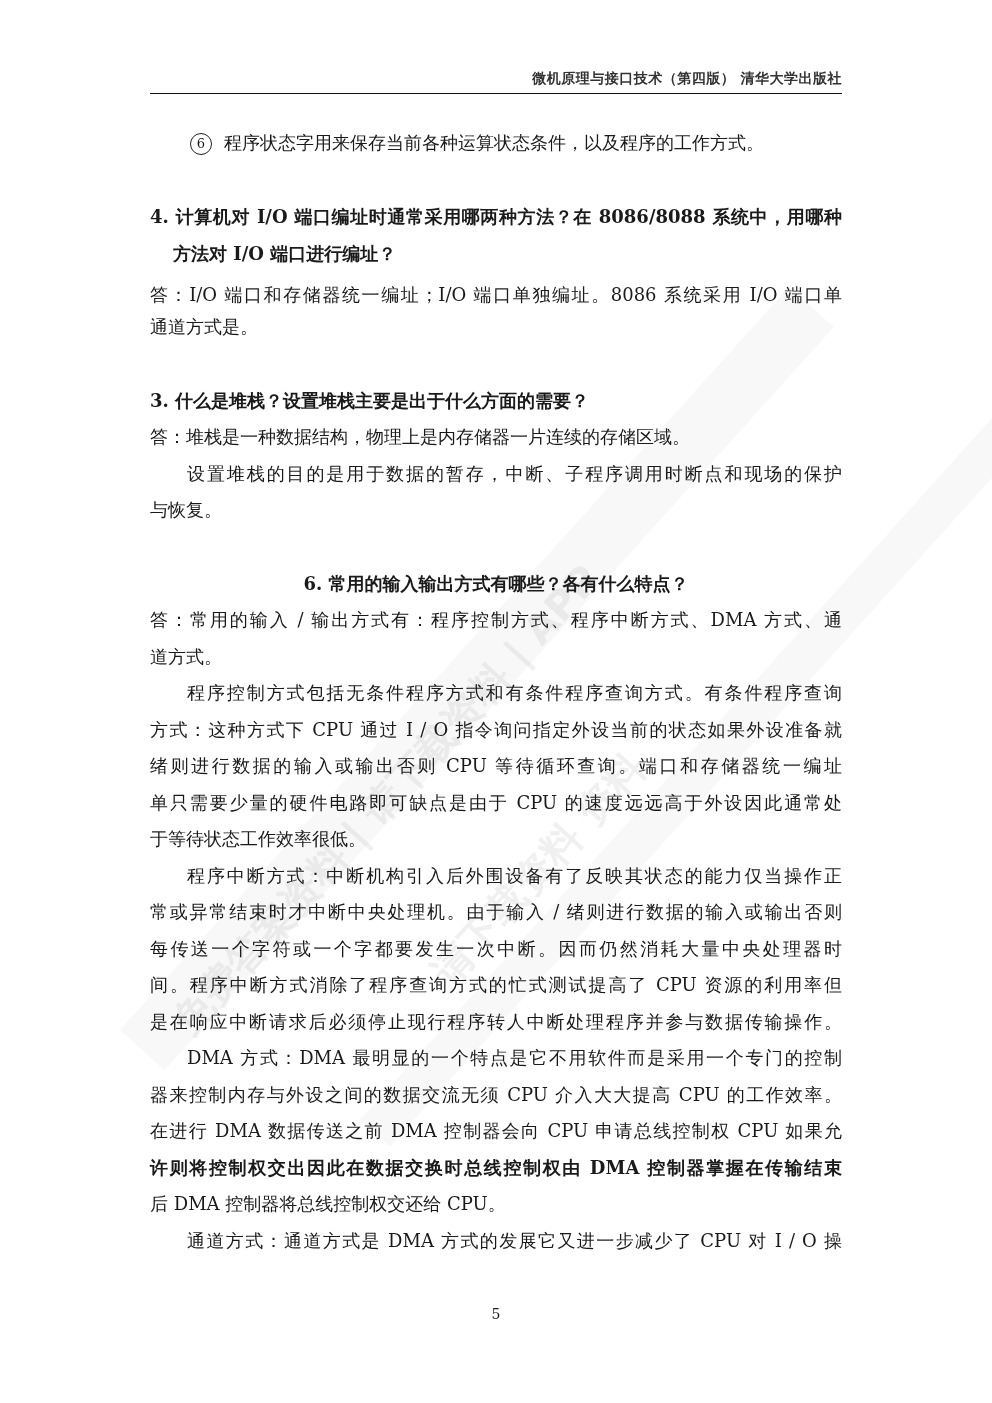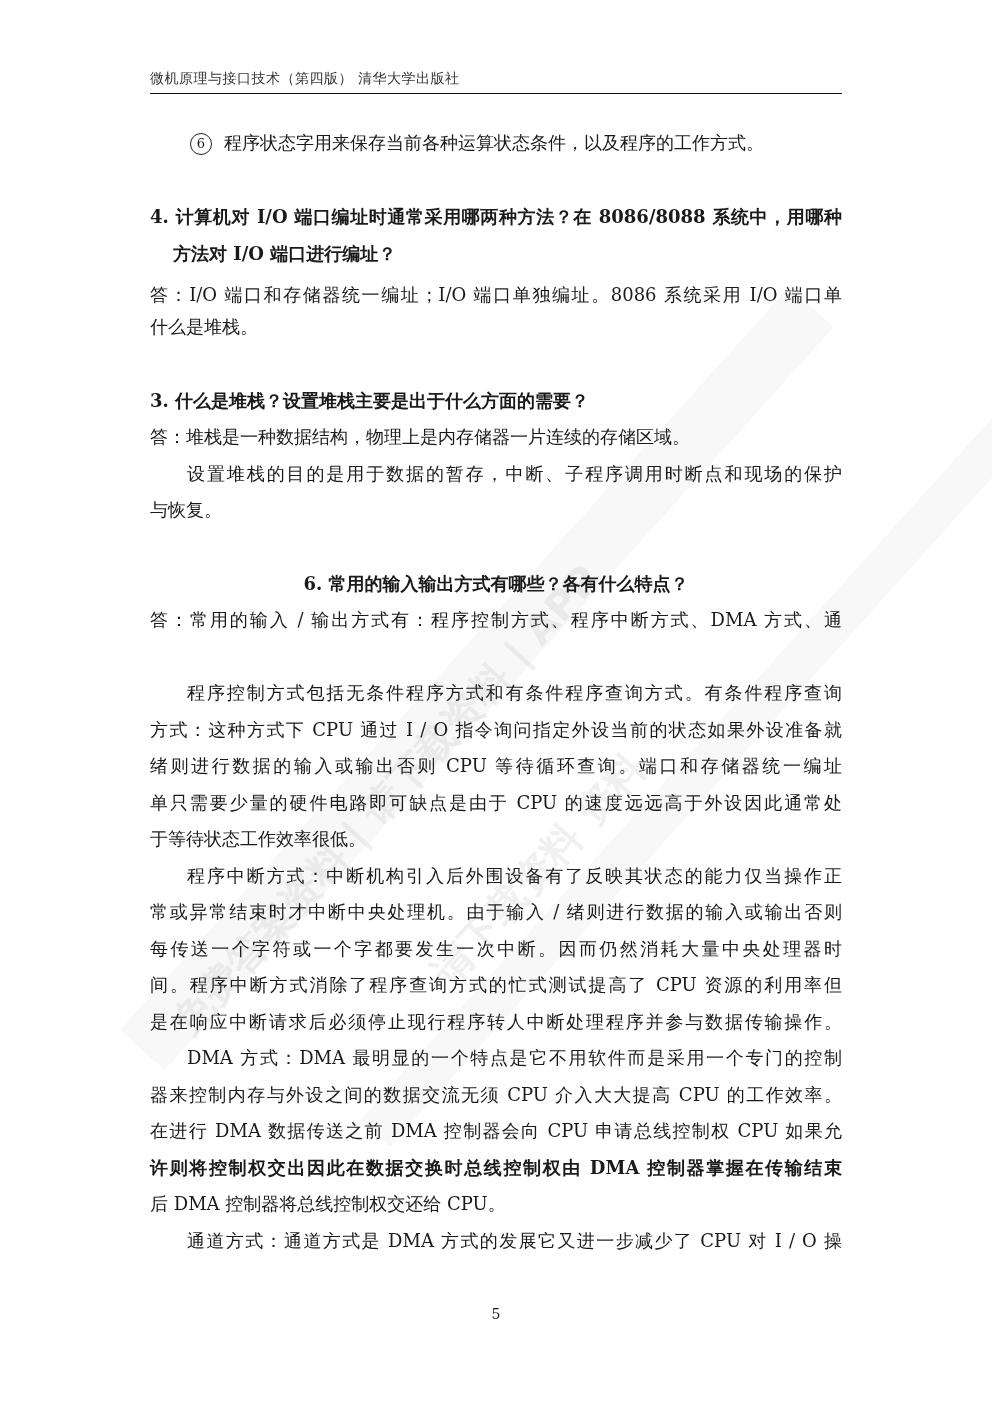--- a/index.html
+++ b/index.html
@@ -1,20 +1,20 @@
 <!DOCTYPE html>
 <html><head>
 <meta charset="utf-8">
 <style>
   html, body { margin: 0; padding: 0; background: #ffffff; }
   body { width: 992px; height: 1403px; position: relative; overflow: hidden;
          font-family: "DejaVu Serif", "Liberation Serif", serif; color: #1a1a1a; }
   .page { position: absolute; left: 0; top: 0; width: 992px; height: 1403px; }
-  .running-header { position: absolute; left: 150px; top: 70px; width: 692px; text-align: left;
-                    font-size: 14px; color: #333; letter-spacing: 0.5px; }
+  .running-header { position: absolute; left: 150px; top: 70px; width: 692px; text-align: right;
+                    font-size: 14px; color: #333; letter-spacing: 0.5px; font-weight: bold; }
   .header-rule { position: absolute; left: 150px; top: 93px; width: 692px; height: 0; border-top: 1.5px solid #111; }
   .line { position: absolute; left: 150px; width: 692px; font-size: 18px; line-height: 22px; white-space: nowrap; }
   .just { text-align: justify; text-align-last: justify; }
   .indent { padding-left: 37px; width: 655px; }
   .q { font-weight: bold; }
   .qcont { padding-left: 23px; width: 669px; }
   .circ { display: inline-block; width: 20px; height: 20px; border: 1px solid #222; border-radius: 50%;
           font-size: 13px; line-height: 20px; text-align: center; margin-right: 12px; vertical-align: 1px; }
   .page-number { position: absolute; left: 0; width: 992px; top: 1306px; text-align: center; font-size: 14px; }
   .watermark { position: absolute; pointer-events: none; color: rgba(150,150,150,0.14); font-weight: bold;
@@ -34,29 +34,30 @@
   <div class="running-header">微机原理与接口技术（第四版） 清华大学出版社</div>
   <div class="header-rule"></div>
 
   <div class="line" style="top:132px; left:190px; width:652px;">
     <span class="circ">6</span><span>程序状态字用来保存当前各种运算状态条件，以及程序的工作方式。</span>
   </div>
 
   <div class="line q just" style="top:206px;">4. 计算机对 I/O 端口编址时通常采用哪两种方法？在 8086/8088 系统中，用哪种</div>
   <div class="line q qcont" style="top:243px;">方法对 I/O 端口进行编址？</div>
   <div class="line just" style="top:284px;">答：I/O 端口和存储器统一编址；I/O 端口单独编址。8086 系统采用 I/O 端口单</div>
-  <div class="line" style="top:316px;">什么是堆栈。</div>
+  <div class="line" style="top:316px;">通道方式是。</div>
 
   <div class="line q" style="top:390px;">3. 什么是堆栈？设置堆栈主要是出于什么方面的需要？</div>
   <div class="line" style="top:426px;">答：堆栈是一种数据结构，物理上是内存储器一片连续的存储区域。</div>
   <div class="line indent just" style="top:463px;">设置堆栈的目的是用于数据的暂存，中断、子程序调用时断点和现场的保护</div>
   <div class="line" style="top:499px;">与恢复。</div>
 
   <div class="line q" style="top:573px;text-align:center;">6. 常用的输入输出方式有哪些？各有什么特点？</div>
   <div class="line just" style="top:609px;">答：常用的输入 / 输出方式有：程序控制方式、程序中断方式、DMA 方式、通</div>
+  <div class="line" style="top:646px;">道方式。</div>
   <div class="line indent just" style="top:682px;">程序控制方式包括无条件程序方式和有条件程序查询方式。有条件程序查询</div>
   <div class="line just" style="top:719px;">方式：这种方式下 CPU 通过 I / O 指令询问指定外设当前的状态如果外设准备就</div>
   <div class="line just" style="top:755px;">绪则进行数据的输入或输出否则 CPU 等待循环查询。端口和存储器统一编址</div>
   <div class="line just" style="top:792px;">单只需要少量的硬件电路即可缺点是由于 CPU 的速度远远高于外设因此通常处</div>
   <div class="line" style="top:828px;">于等待状态工作效率很低。</div>
   <div class="line indent just" style="top:865px;">程序中断方式：中断机构引入后外围设备有了反映其状态的能力仅当操作正</div>
   <div class="line just" style="top:901px;">常或异常结束时才中断中央处理机。由于输入 / 绪则进行数据的输入或输出否则</div>
   <div class="line just" style="top:938px;">每传送一个字符或一个字都要发生一次中断。因而仍然消耗大量中央处理器时</div>
   <div class="line just" style="top:974px;">间。程序中断方式消除了程序查询方式的忙式测试提高了 CPU 资源的利用率但</div>
   <div class="line just" style="top:1011px;">是在响应中断请求后必须停止现行程序转人中断处理程序并参与数据传输操作。</div>

